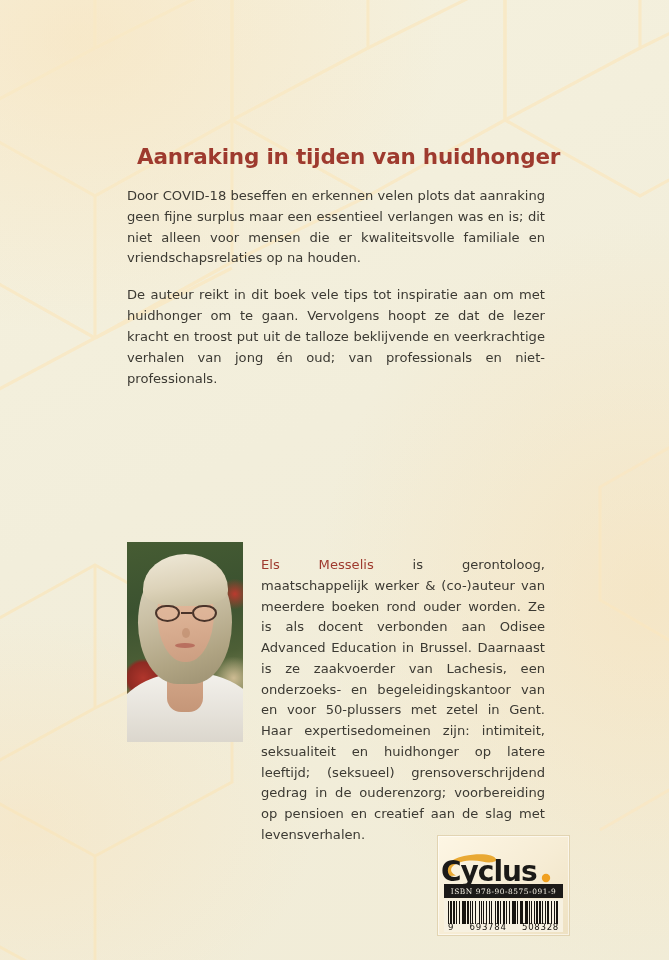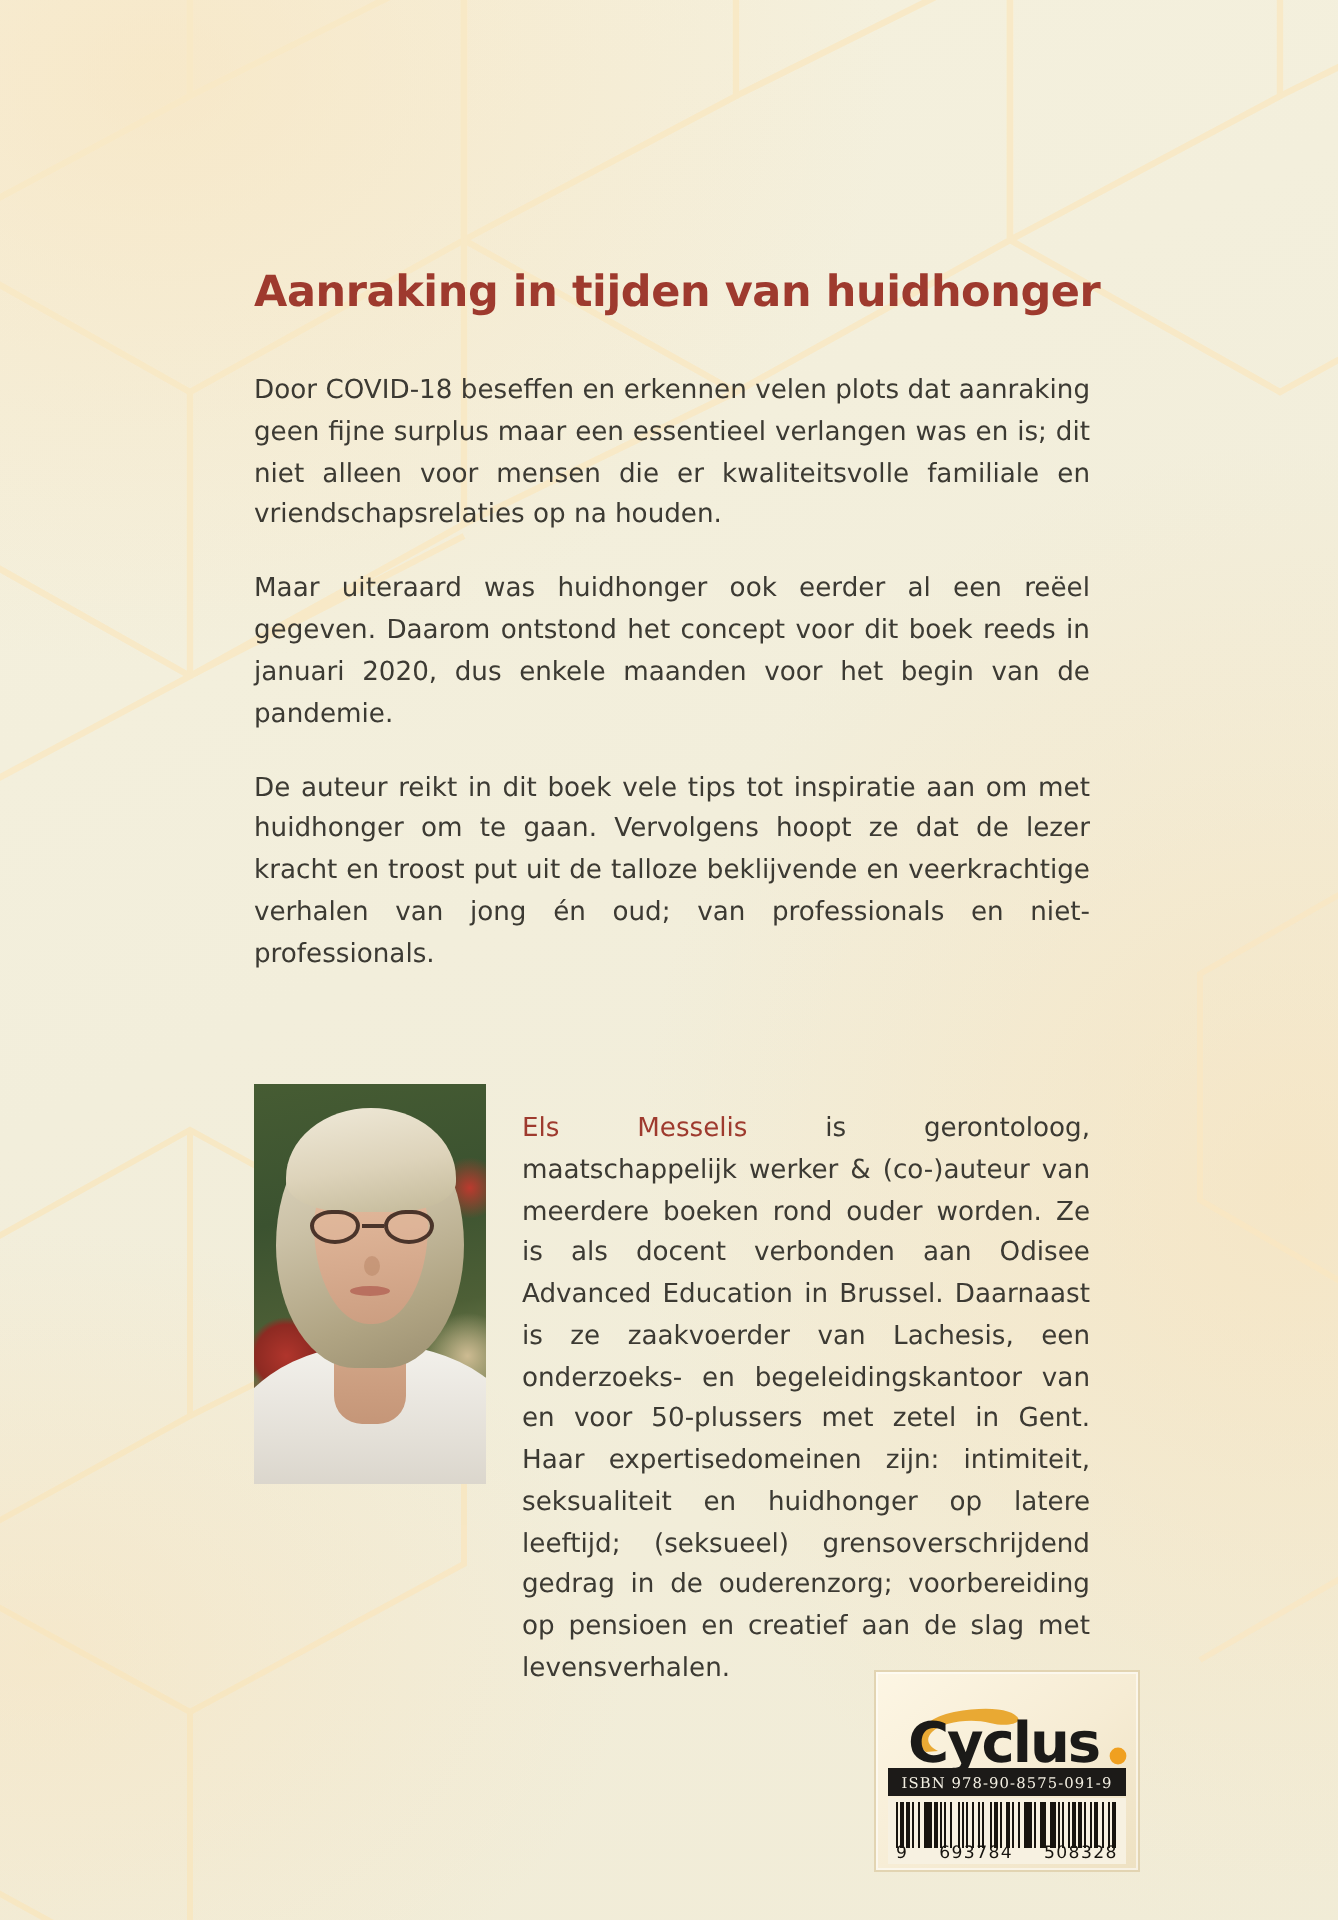--- a/index.html
+++ b/index.html
@@ -36,21 +36,21 @@
       radial-gradient(ellipse 420px 300px at 3% 86%, rgba(250,222,178,0.35) 0%, rgba(250,222,178,0.0) 70%),
       linear-gradient(155deg, #f5f1de 0%, #f2eedb 45%, #f1ecd7 100%);
     pointer-events: none;
   }
 
   #title {
     position: absolute;
     left: 127px;
     top: 134px;
     width: 430px;
-    margin: 0;
+    margin: 10px;
     font-family: "DejaVu Sans", sans-serif;
     font-size: 21.5px;
     font-weight: bold;
     letter-spacing: -0.2px;
     color: #9e3a2e;
     line-height: 1.2;
   }
 
   #blurb {
     position: absolute;
@@ -199,21 +199,21 @@
     box-shadow: 0 0 0 1px rgba(255,255,255,0.55) inset;
     box-sizing: border-box;
     overflow: hidden;
   }
 
   #publisher-logo {
     position: relative;
     height: 46px;
     display: flex;
     align-items: center;
-    justify-content: flex-end;
+    justify-content: flex-start;
     padding-top: 21px;
     box-sizing: border-box;
   }
   #publisher-logo svg { display: block; }
 
   #isbn-bar {
     position: absolute;
     left: 6px;
     top: 48px;
     right: 6px;
@@ -301,21 +301,20 @@
 
       <path d="M 700 430 L 600 487 L 600 600 L 700 658"></path>
       <path d="M 700 658 L 700 772 L 600 830"></path>
     </g>
   </svg>
 
   <h1 id="title">Aanraking in tijden van huidhonger</h1>
 
   <div id="blurb">
     <p>Door COVID-18 beseffen en erkennen velen plots dat aanraking geen fijne surplus maar een essentieel verlangen was en is; dit niet alleen voor mensen die er kwaliteitsvolle familiale en vriendschapsrelaties op na houden.</p>
-    <p>Maar uiteraard was huidhonger ook eerder al een reëel gegeven. Daarom ontstond het concept voor dit boek reeds in januari 2020, dus enkele maanden voor het begin van de pandemie.</p>
     <p>De auteur reikt in dit boek vele tips tot inspiratie aan om met huidhonger om te gaan. Vervolgens hoopt ze dat de lezer kracht en troost put uit de talloze beklijvende en veerkrachtige verhalen van jong én oud; van professionals en niet-professionals.</p>
   </div>
 
   <div id="author-block">
 
     <div id="author-photo">
       <div class="ph-bg"></div>
       <div class="ph-shoulders"></div>
       <div class="ph-neck"></div>
       <div class="ph-hair-back"></div>

